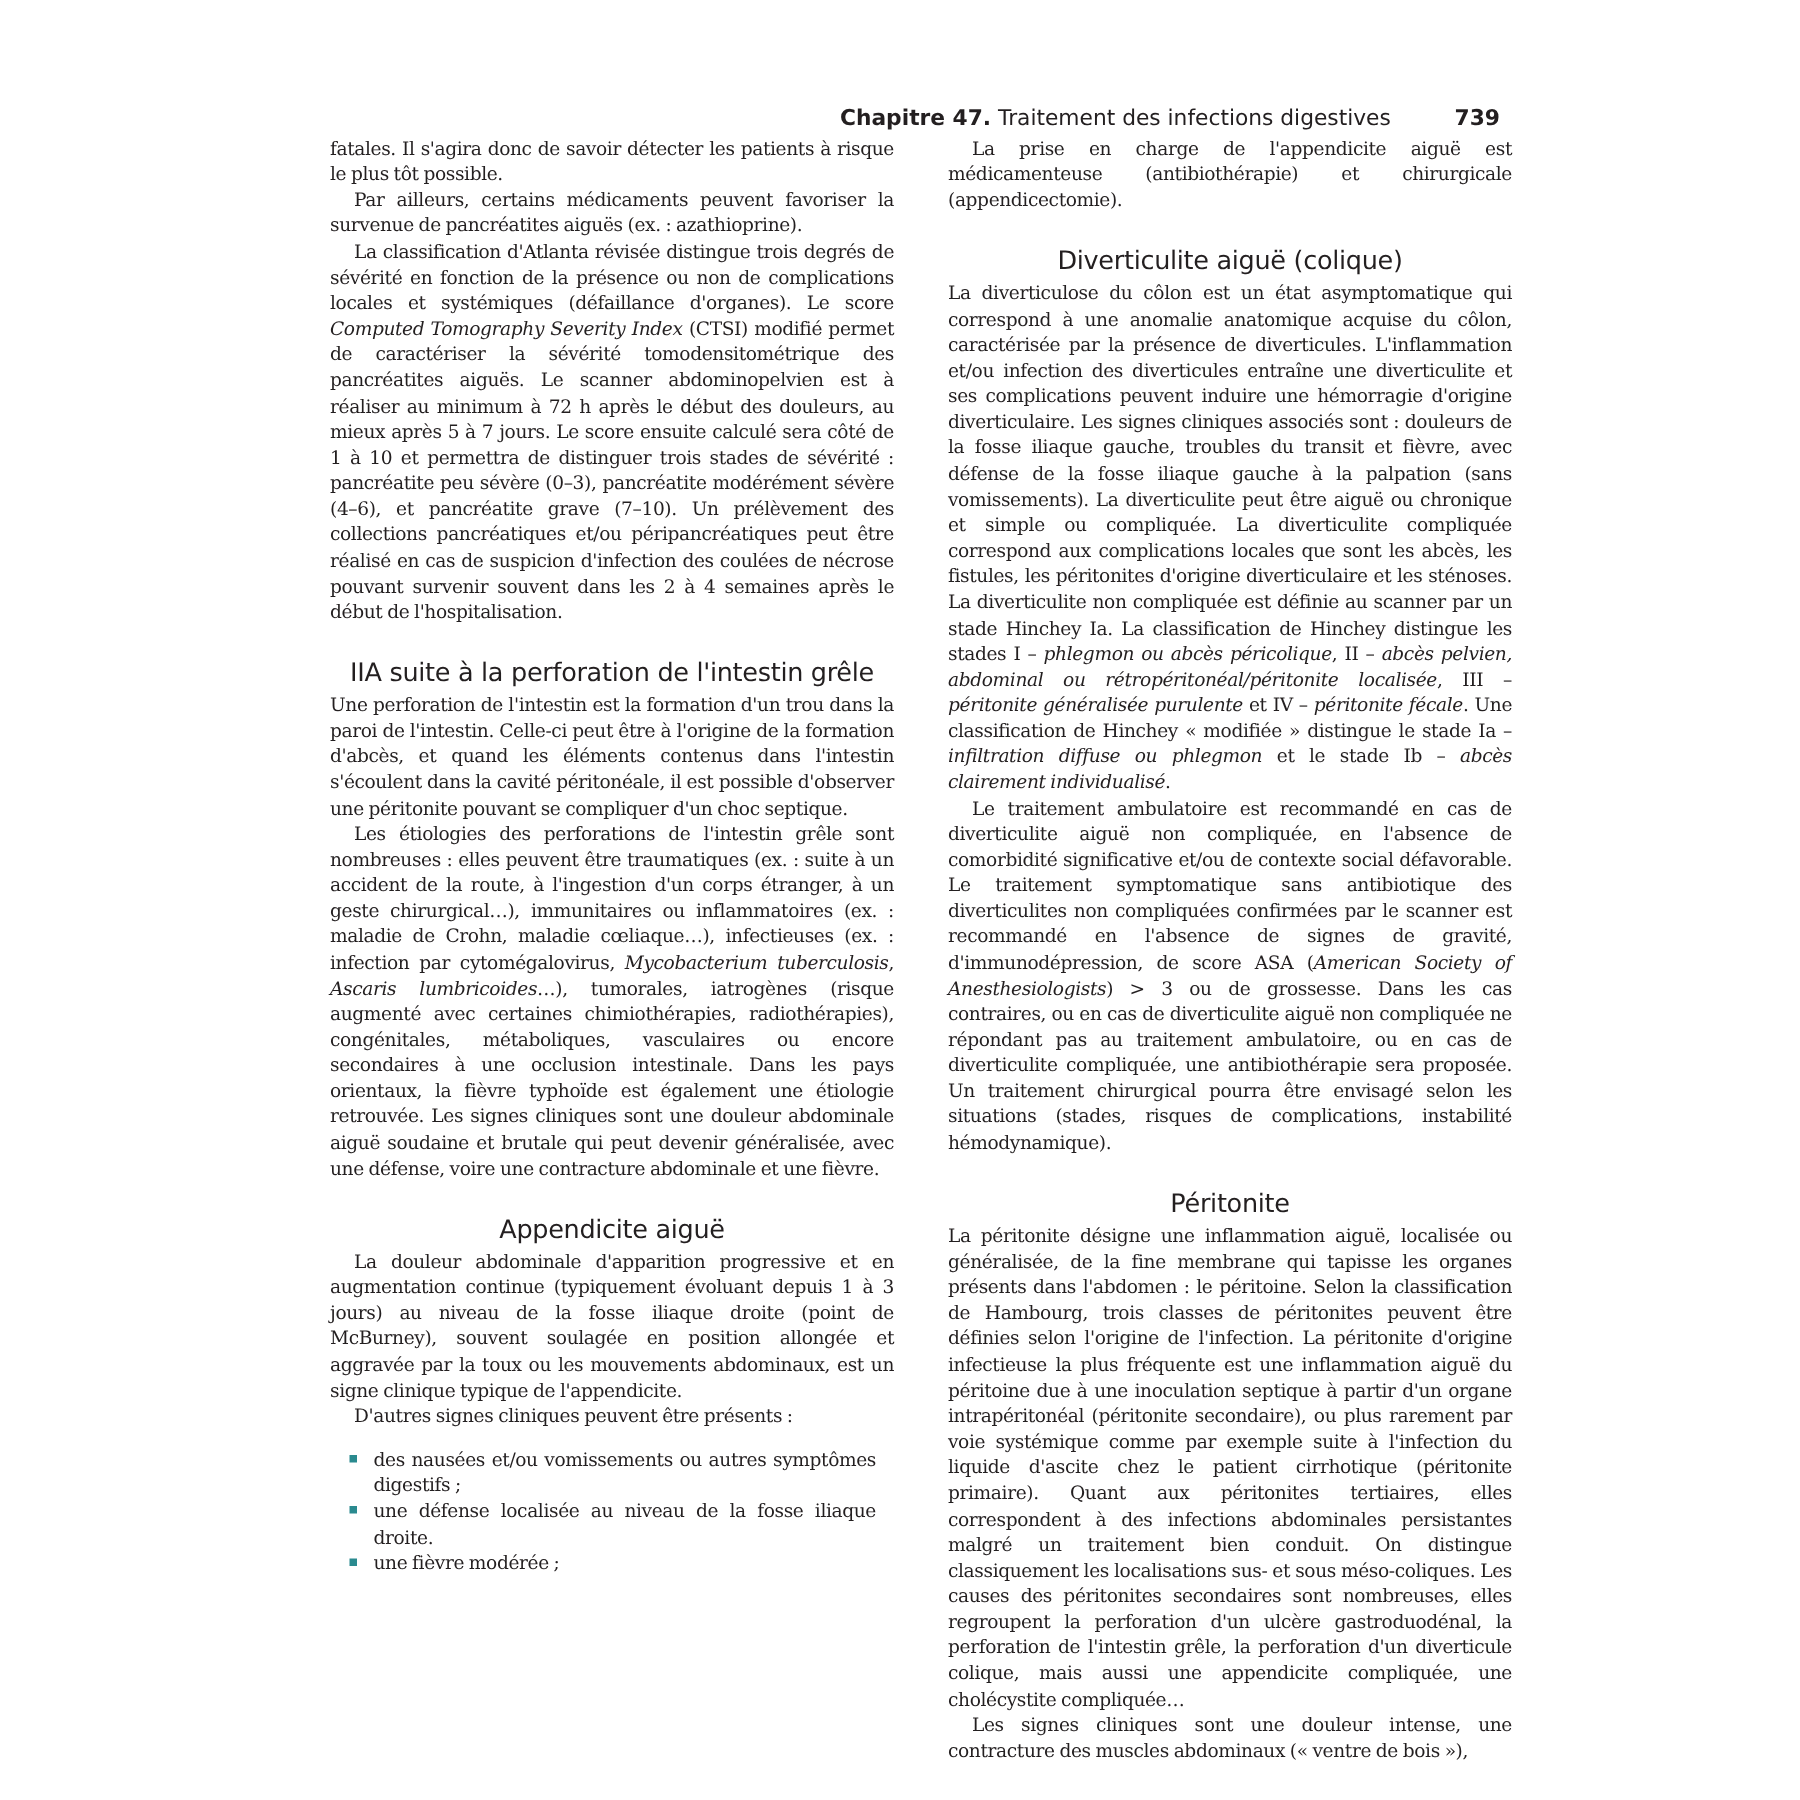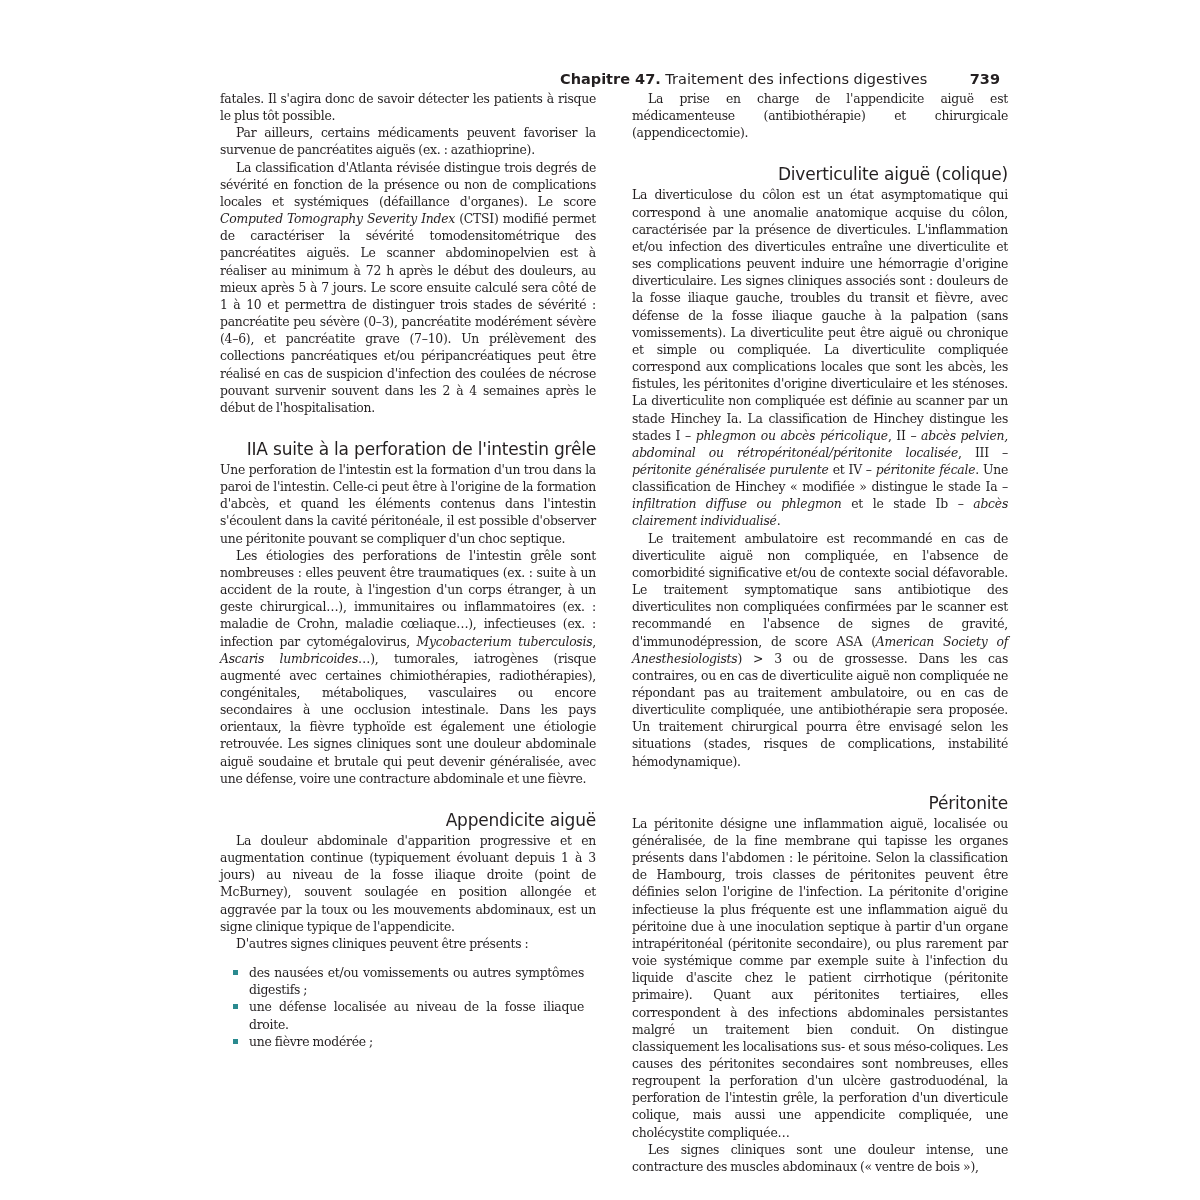--- a/index.html
+++ b/index.html
@@ -15,21 +15,21 @@
     position: absolute; top: 90px; width: 376px;
     font-family: "DejaVu Serif", serif; font-size: 12.4px; line-height: 17.15px;
     text-align: justify; hyphens: manual; letter-spacing: -0.25px; word-spacing: -0.5px;
   }
   .col.left { left: 220px; }
   .col.right { left: 600px; margin-left: 32px; }
   .col p { margin: 0; }
   .col p.ind { text-indent: 16px; }
   .col h2 {
     font-family: "DejaVu Sans", sans-serif; font-weight: normal; font-size: 17px;
-    line-height: 20px; margin: 0; letter-spacing: -0.2px; word-spacing: 0; text-align: right;
+    line-height: 20px; margin: 0; letter-spacing: -0.2px; word-spacing: 0; text-align: center;
   }
   .col i { font-style: italic; }
   ul.bullets { list-style: none; margin: 12px; padding: 0; }
   ul.bullets li { position: relative; padding-left: 17px; }
   ul.bullets li .bullet {
     position: absolute; left: 1px; top: 6px; width: 5px; height: 5px; background: #2a8a8f; display: block;
   }
 </style>
 </head>
 <body>

